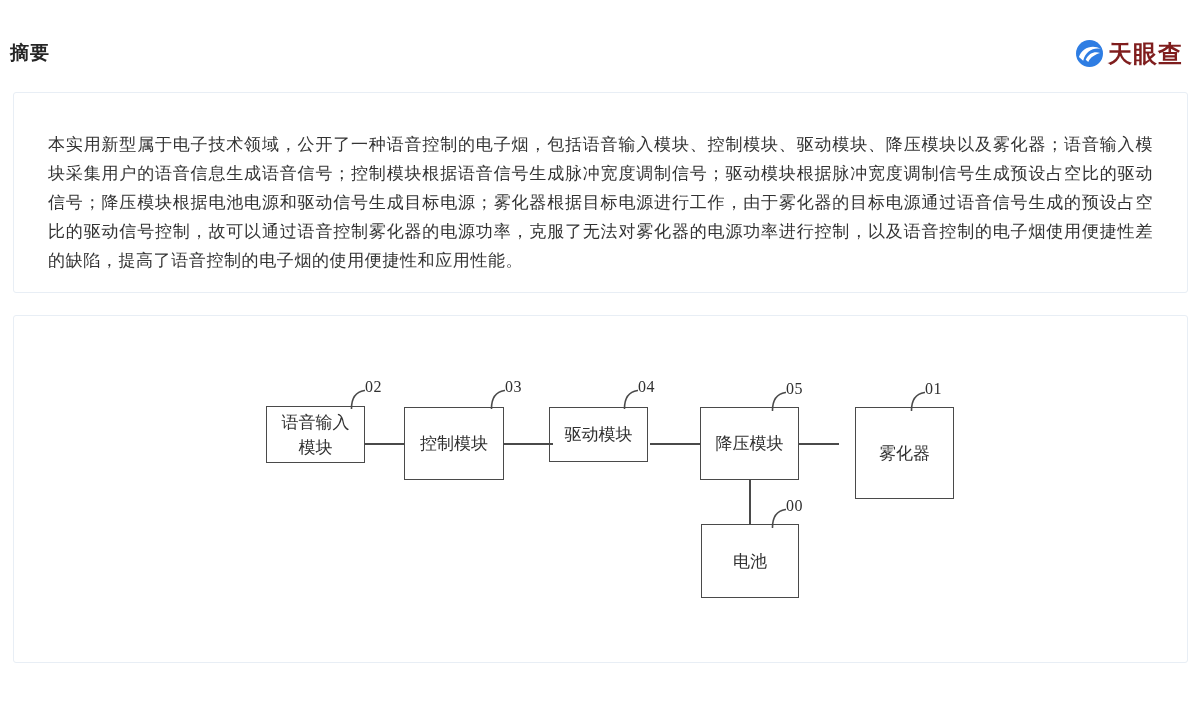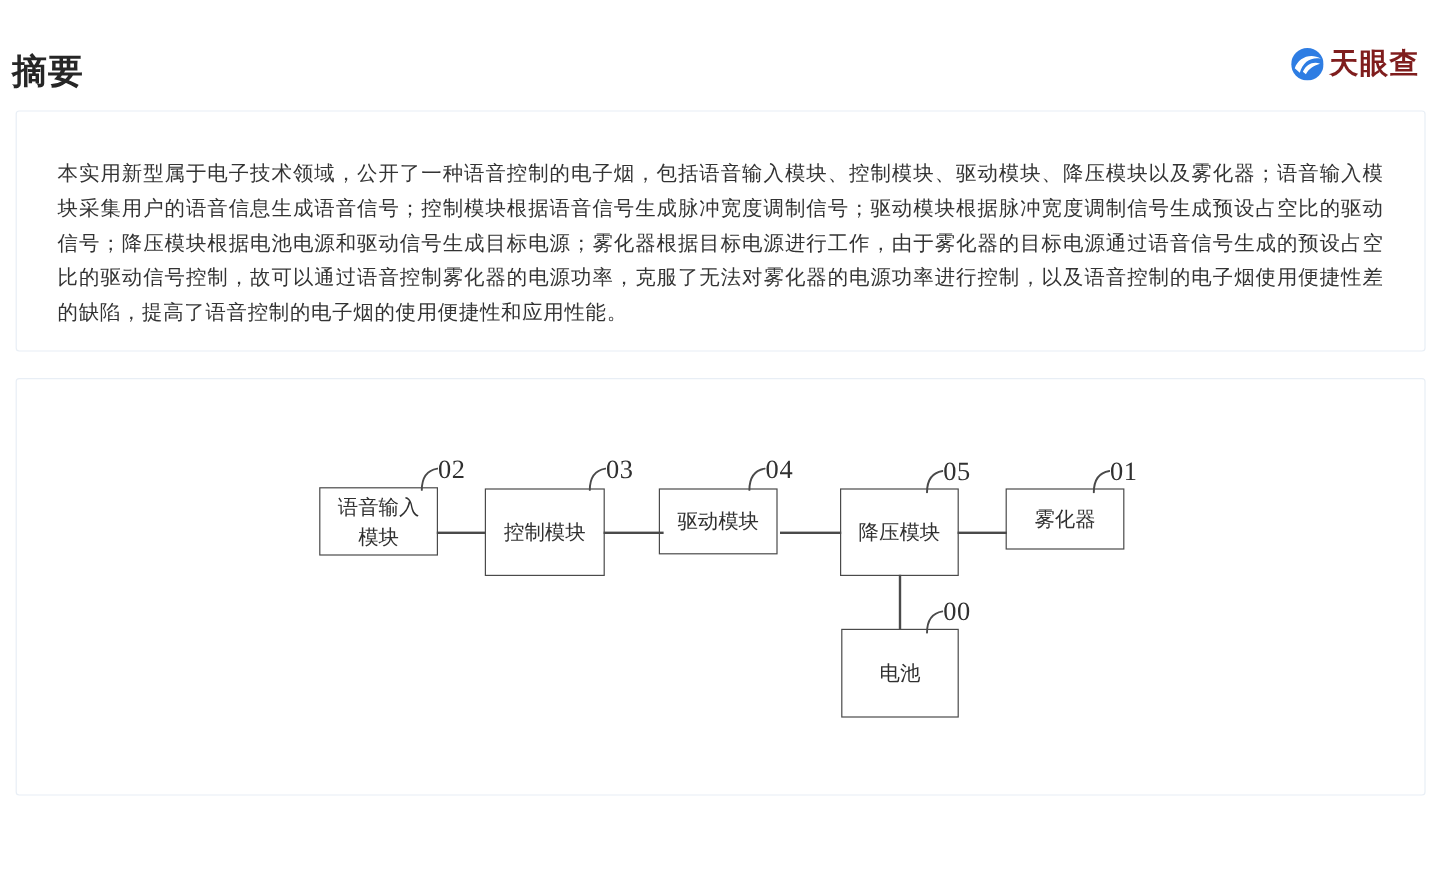--- a/index.html
+++ b/index.html
@@ -5,21 +5,21 @@
   html,body{margin:0;padding:0;background:#ffffff;}
   body{
     width:1200px;height:725px;position:relative;overflow:hidden;
     font-family:"Liberation Sans","DejaVu Sans",sans-serif;
     -webkit-font-smoothing:antialiased;
   }
   
   .header{position:absolute;left:0;top:0;width:1200px;height:80px;}
   .page-title{
     position:absolute;left:10px;top:40px;
-    font-size:29px;font-weight:700;color:#262626;letter-spacing:1px;
+    font-size:19px;font-weight:700;color:#262626;letter-spacing:1px;
   }
   .logo{
     position:absolute;right:17px;top:38px;height:30px;
     display:flex;align-items:center;gap:5px;cursor:pointer;
   }
   .logo-icon{width:27px;height:27px;display:block;}
   .logo-text{
     font-size:24px;font-weight:700;color:#7f1d1d;letter-spacing:1px;
     line-height:27px;
   }
@@ -40,36 +40,36 @@
     position:absolute;box-sizing:border-box;
     border:1.5px solid #4a4a4a;background:#ffffff;
     display:flex;align-items:center;justify-content:center;text-align:center;
     font-family:"Liberation Serif","DejaVu Serif",serif;
     font-size:17px;line-height:25px;color:#303030;
   }
   .blk-voice{left:252px;top:90px;width:99px;height:57px;padding:0 11px;}
   .blk-control{left:390px;top:91px;width:100px;height:73px;}
   .blk-drive{left:535px;top:91px;width:99px;height:55px;}
   .blk-buck{left:686px;top:91px;width:99px;height:73px;text-align:right;}
-  .blk-atomizer{left:824px;top:91px;width:99px;height:51px;}
+  .blk-atomizer{left:841px;top:91px;width:99px;height:92px;}
   .blk-battery{left:687px;top:208px;width:98px;height:74px;}
   .conn{position:absolute;background:#4a4a4a;}
   .conn-h{height:1.5px;}
   .conn-v{width:1.5px;}
   .c1{left:350px;top:127px;width:41px;}
   .c2{left:489px;top:127px;width:50px;}
   .c3{left:636px;top:127px;width:51px;}
   .c4{left:784px;top:127px;width:41px;}
   .c5{left:735px;top:163px;height:46px;}
   .ref{position:absolute;width:42px;height:28px;}
   .ref .leader{position:absolute;left:0;bottom:-1px;width:15px;height:21px;}
   .ref .refnum{
     position:absolute;left:15px;top:-2px;
     font-family:"Liberation Serif","DejaVu Serif",serif;
-    font-size:22px;color:#303030;letter-spacing:0.5px;
+    font-size:16px;color:#303030;letter-spacing:0.5px;
   }
   .ref-02{left:336px;top:64px;}
   .ref-03{left:476px;top:64px;}
   .ref-04{left:609px;top:64px;}
   .ref-05{left:757px;top:66px;}
   .ref-01{left:896px;top:66px;}
   .ref-00{left:757px;top:183px;}
 </style>
 </head>
 <body>

